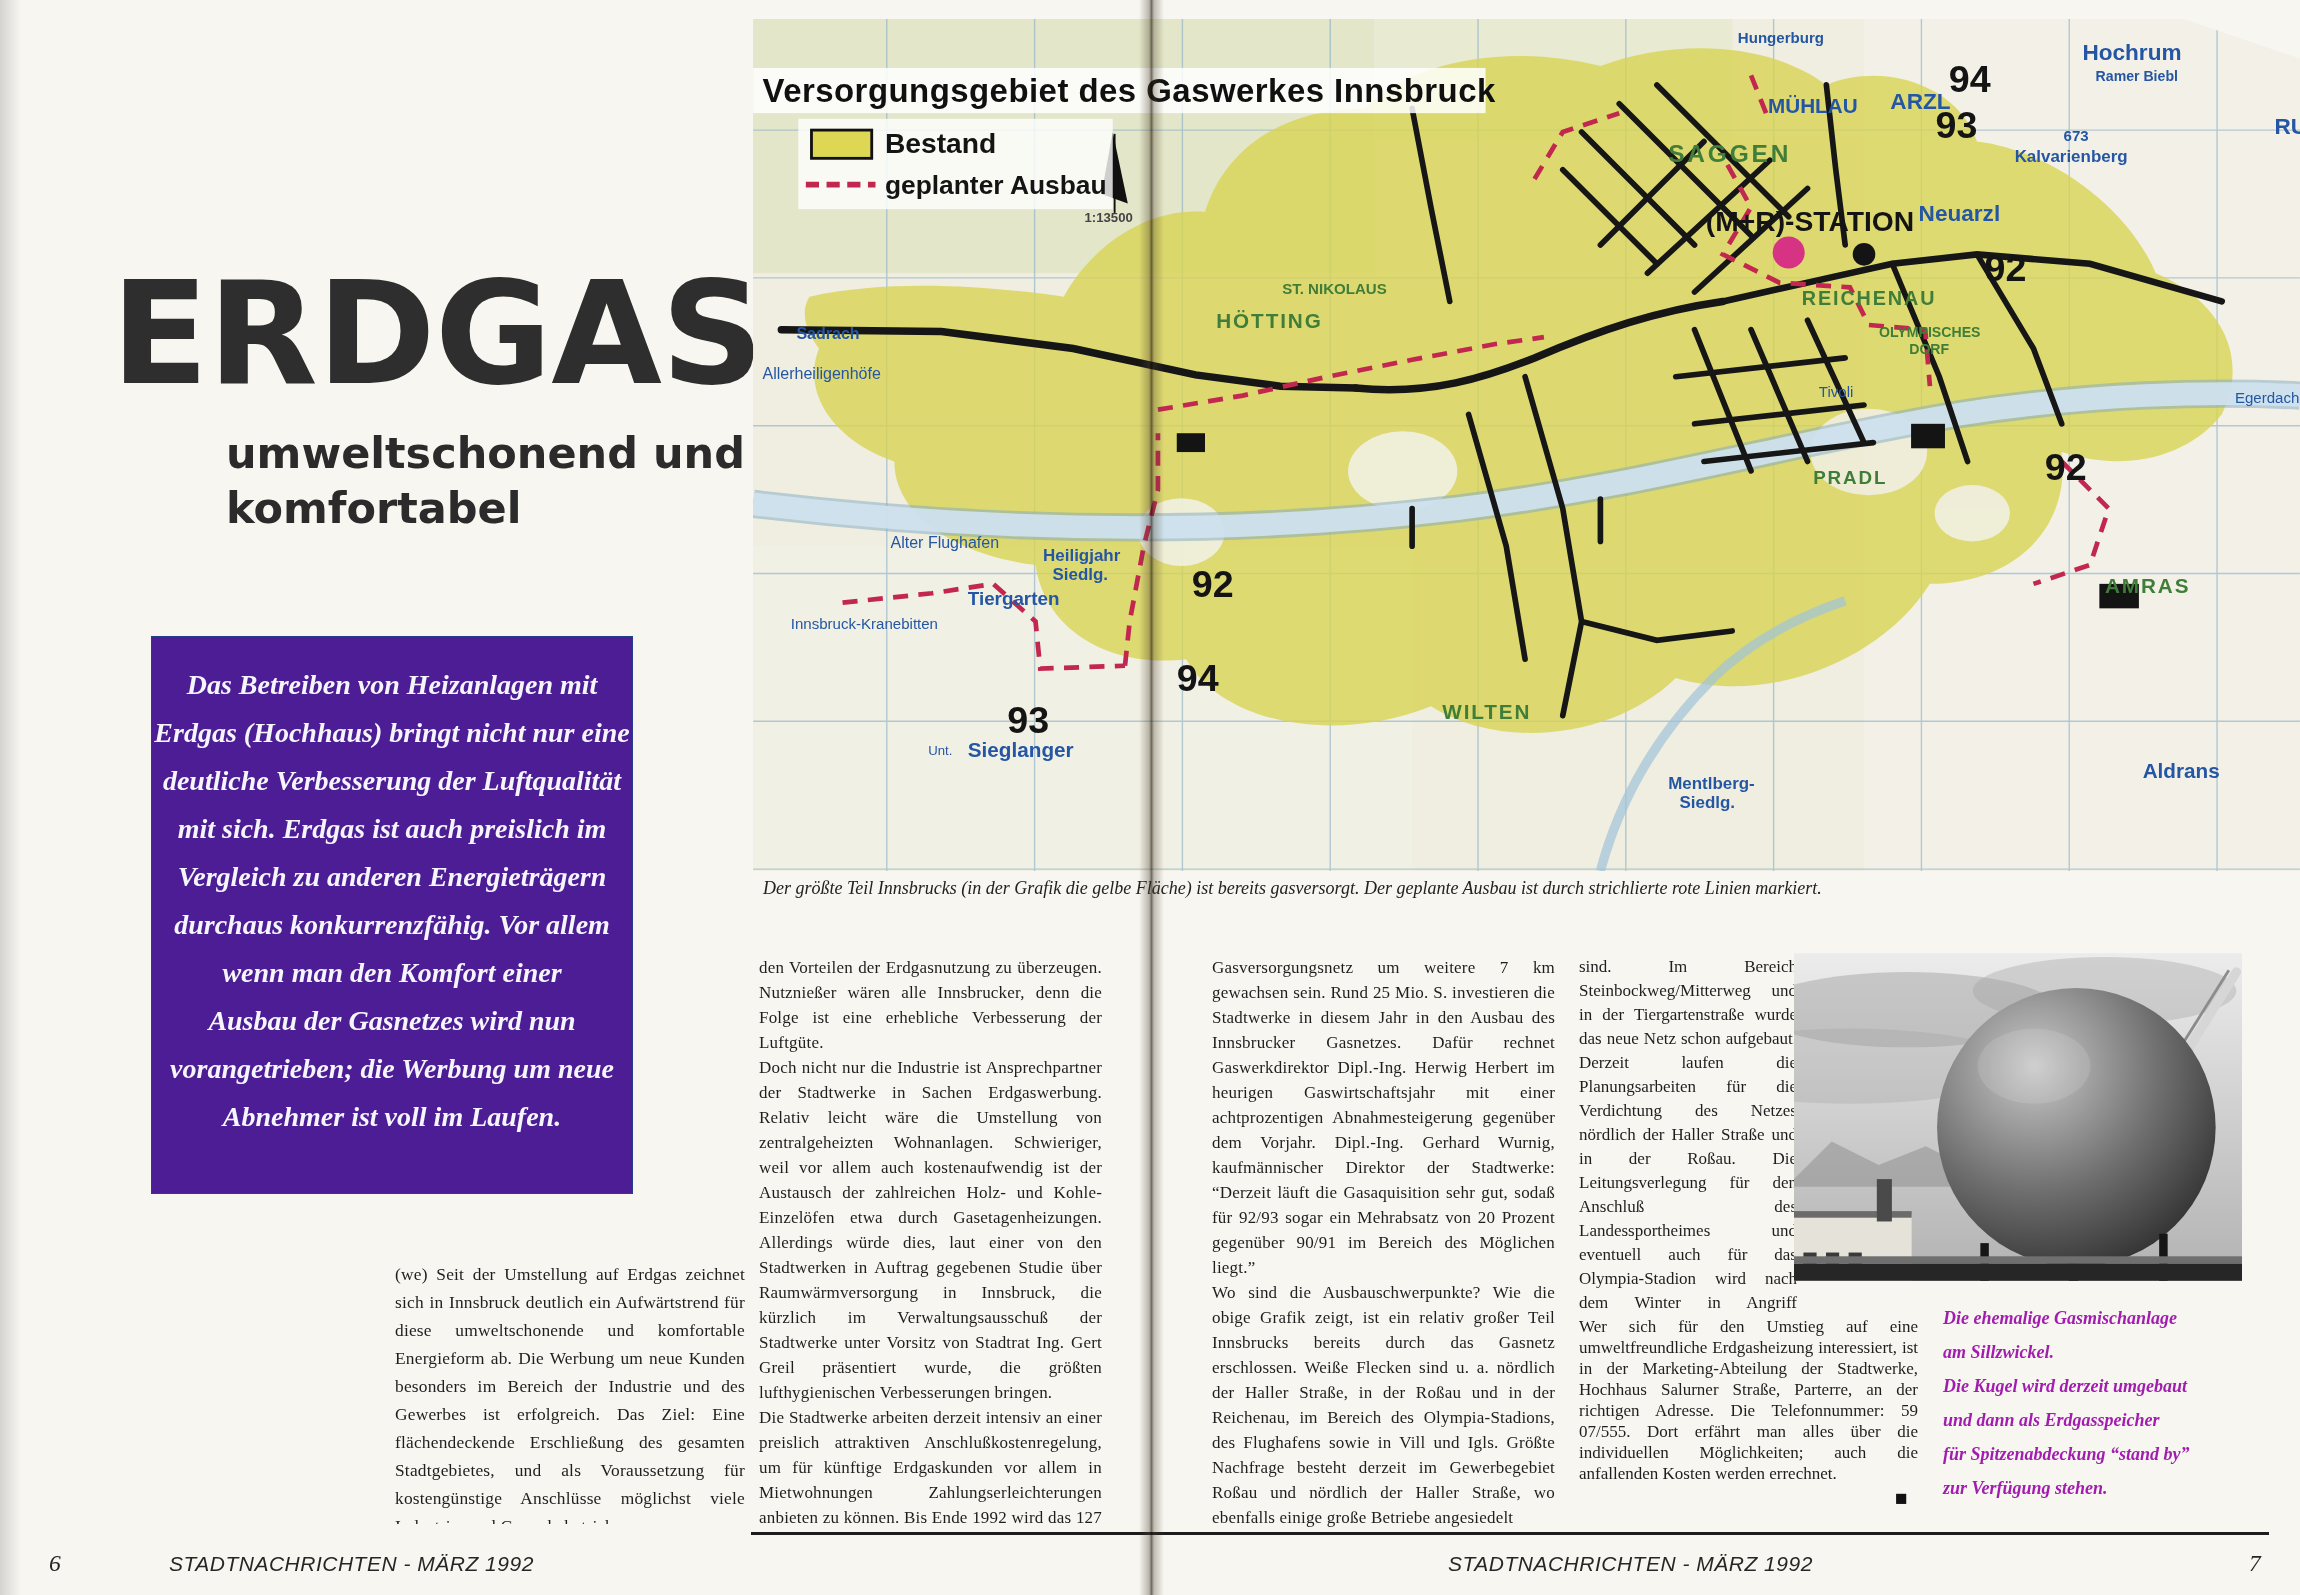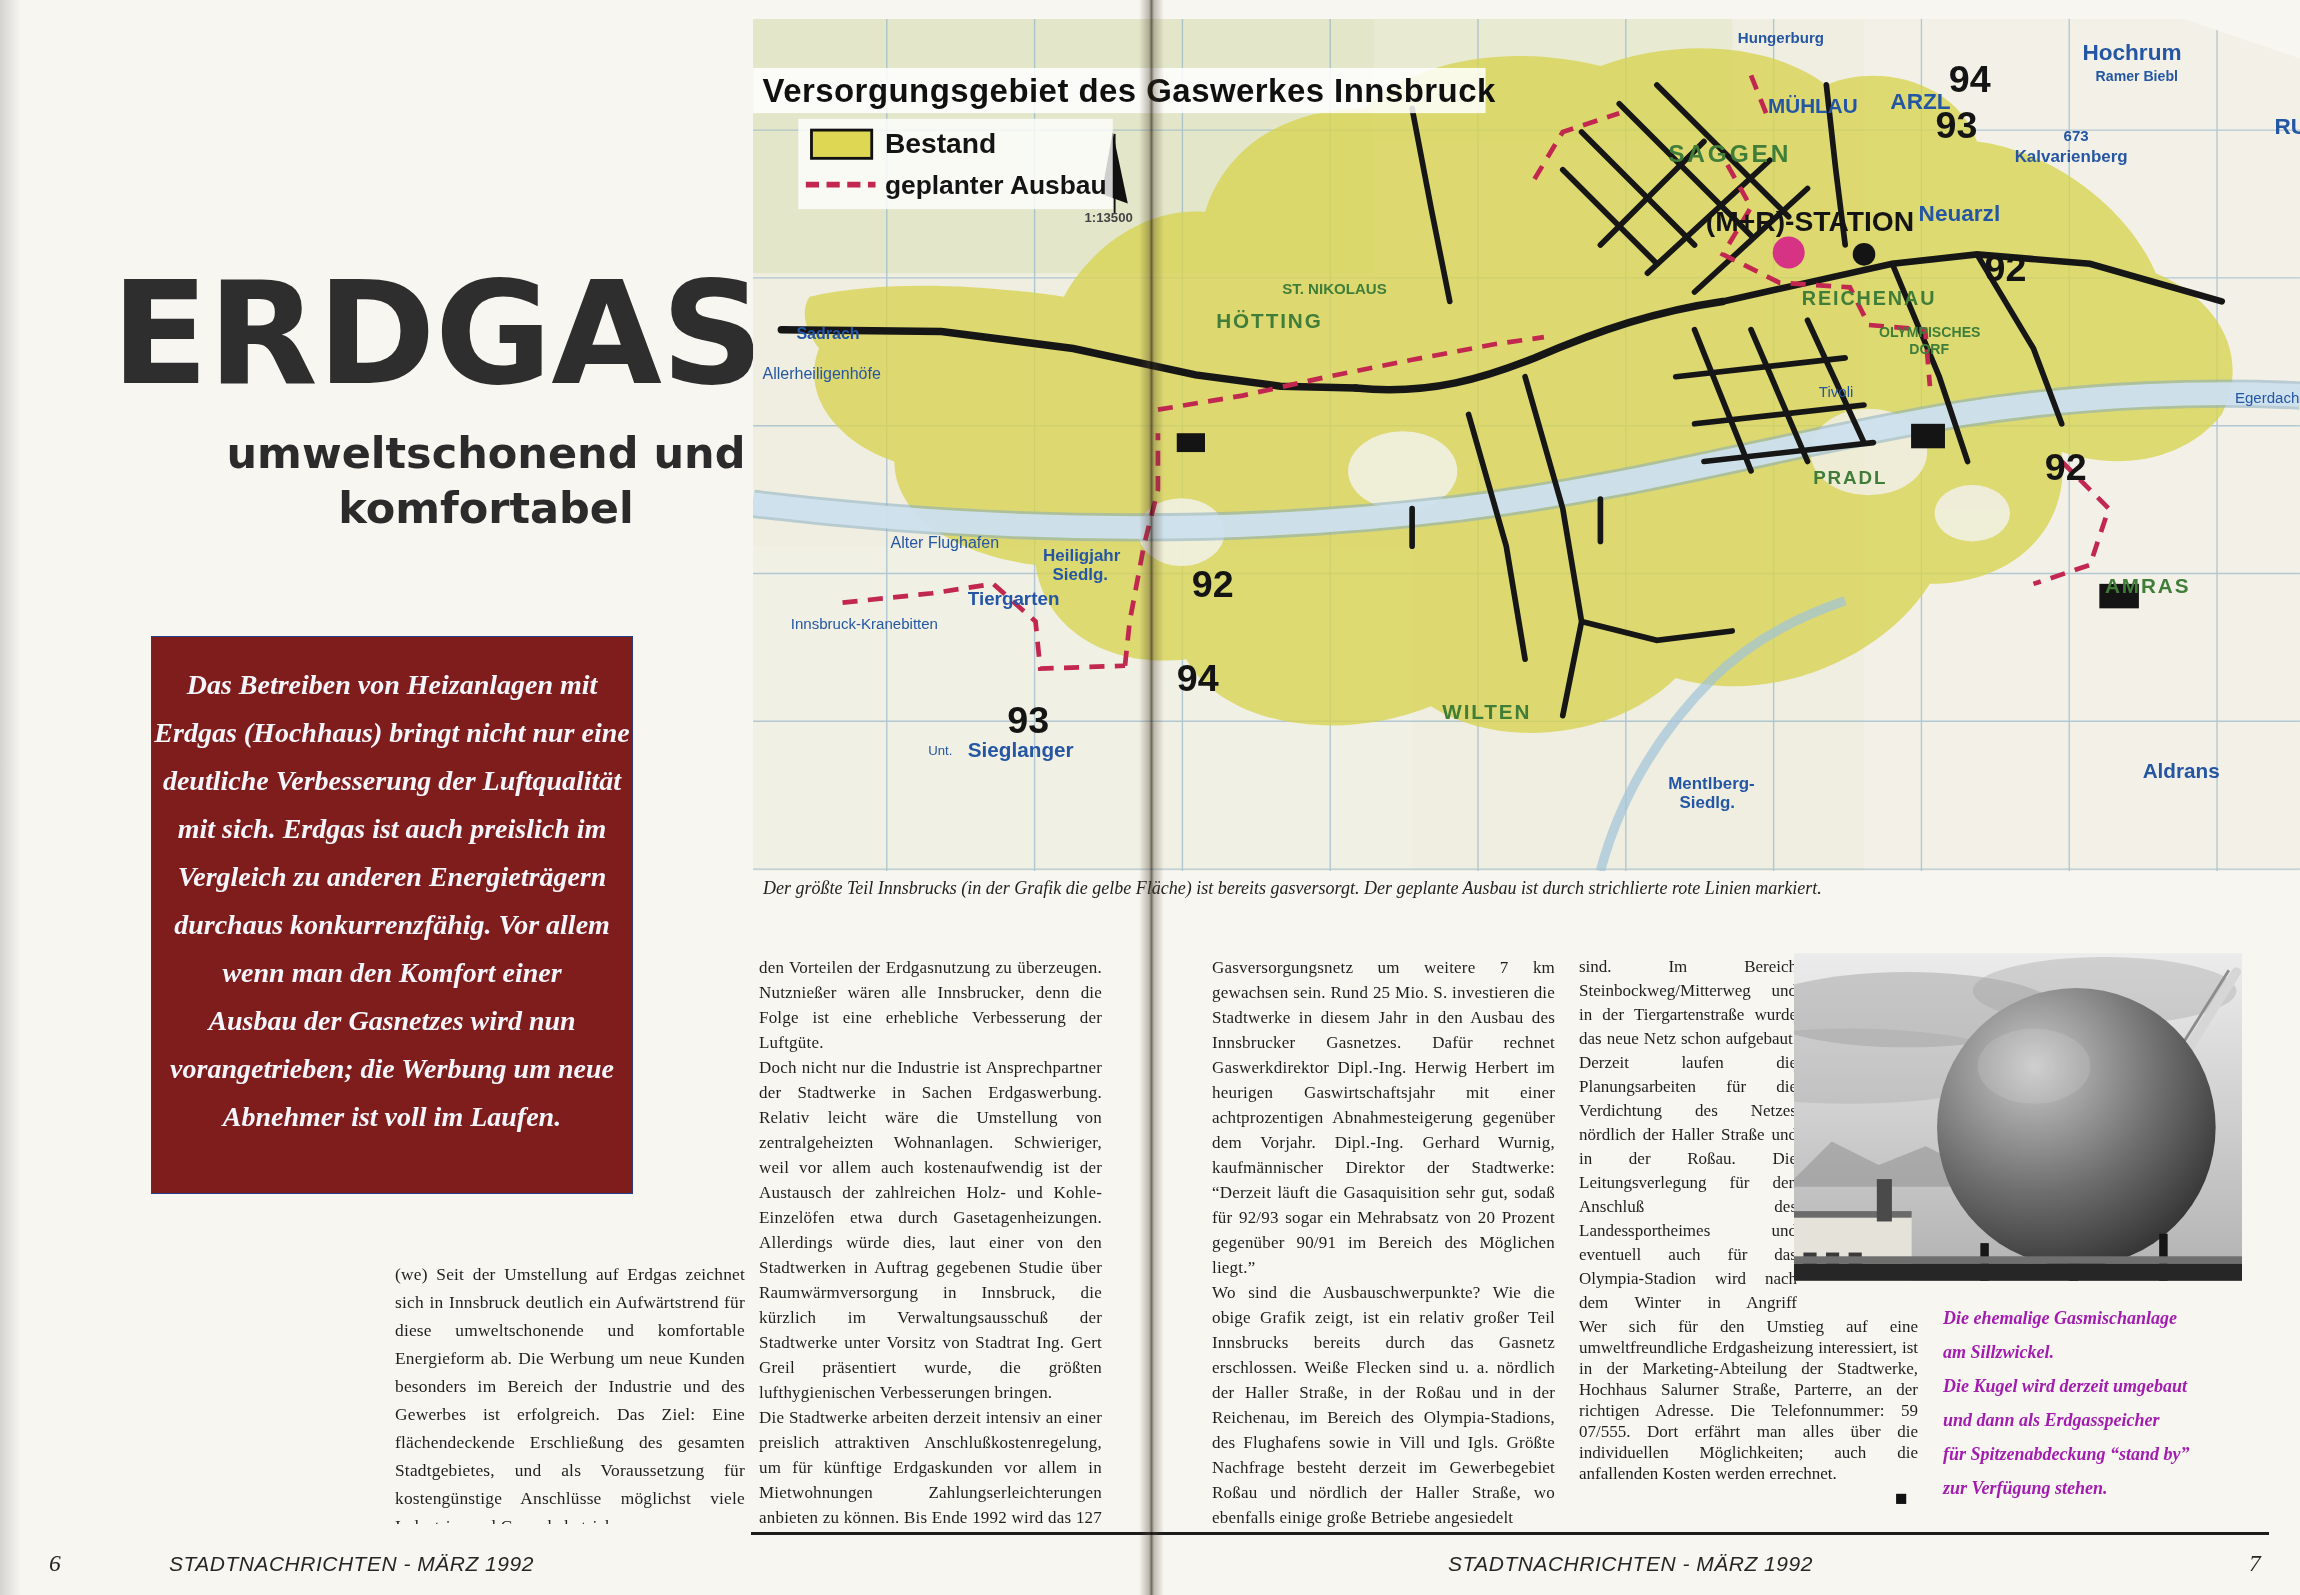--- a/index.html
+++ b/index.html
@@ -2,22 +2,22 @@
 <html lang="de" style="font-size:15px"><head>
 <meta charset="utf-8">
 <style>
   html,body{margin:0;padding:0;background:#dedcd6;}
   #spread{position:relative;width:2300px;height:1595px;background:#f7f6f1;overflow:hidden;
           font-family:"Liberation Serif",serif;color:#1e1e1e;}
   .abs{position:absolute;}
   .headline{font-family:"DejaVu Sans",sans-serif;font-weight:bold;font-size:143px;line-height:1;
             letter-spacing:-0.9px;color:#2e2e2e;text-align:right;}
   .subtitle{font-family:"DejaVu Sans",sans-serif;font-weight:bold;font-size:43px;line-height:55px;
-            color:#2b2b2b;text-align:center;}
-  .introbox{background:#7f1d1d;box-shadow:0 0 0 0.9px #23418a inset;}
+            color:#2b2b2b;text-align:left;}
+  .introbox{background:#4c1d95;box-shadow:0 0 0 0.9px #23418a inset;}
   .introbox .lines{padding-top:24.5px;}
   .introbox .lines div{font-style:italic;font-weight:bold;font-size:28px;line-height:48px;
             color:#f4f6fb;text-align:center;white-space:nowrap;}
   .jcol{text-align:justify;hyphens:auto;overflow:hidden;}
   .jcol p{margin:0;}
   .body6{font-size:17.4px;line-height:28px;letter-spacing:0.2px;}
   .col7{font-size:17px;line-height:25px;letter-spacing:0.2px;}
   .col7narrow{font-size:17px;line-height:24px;}
   .col7wide{font-size:17px;line-height:21px;}
   .mapcaption{font-style:italic;font-size:18px;color:#222;}

